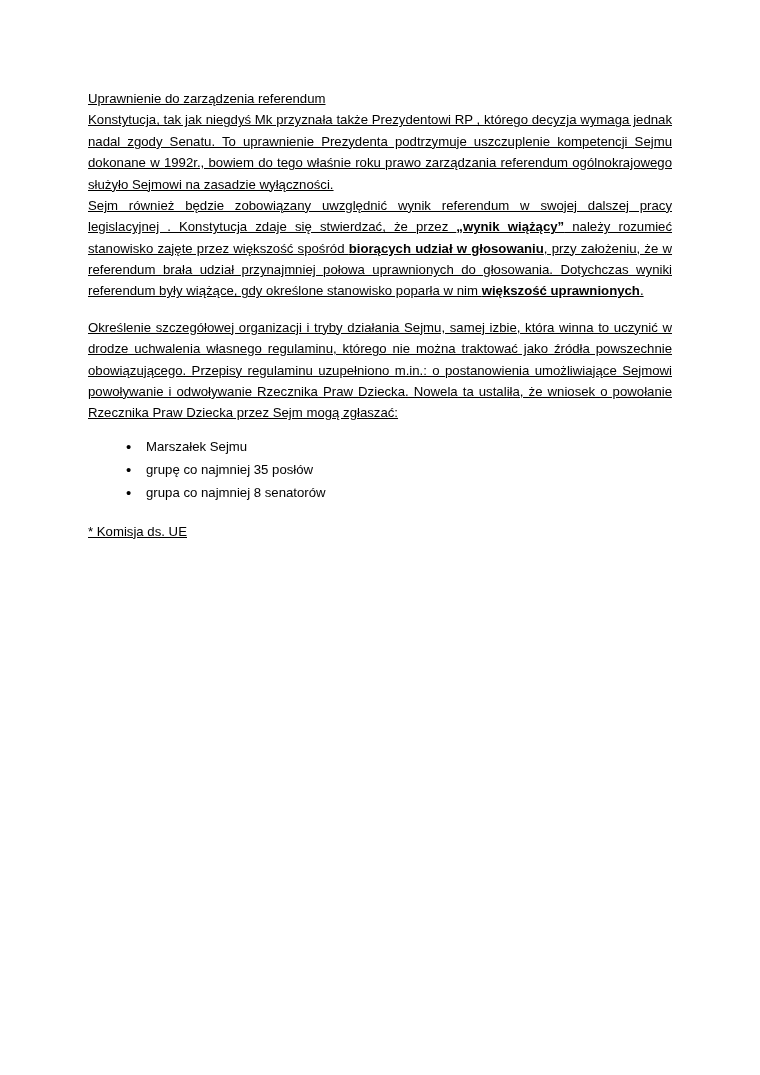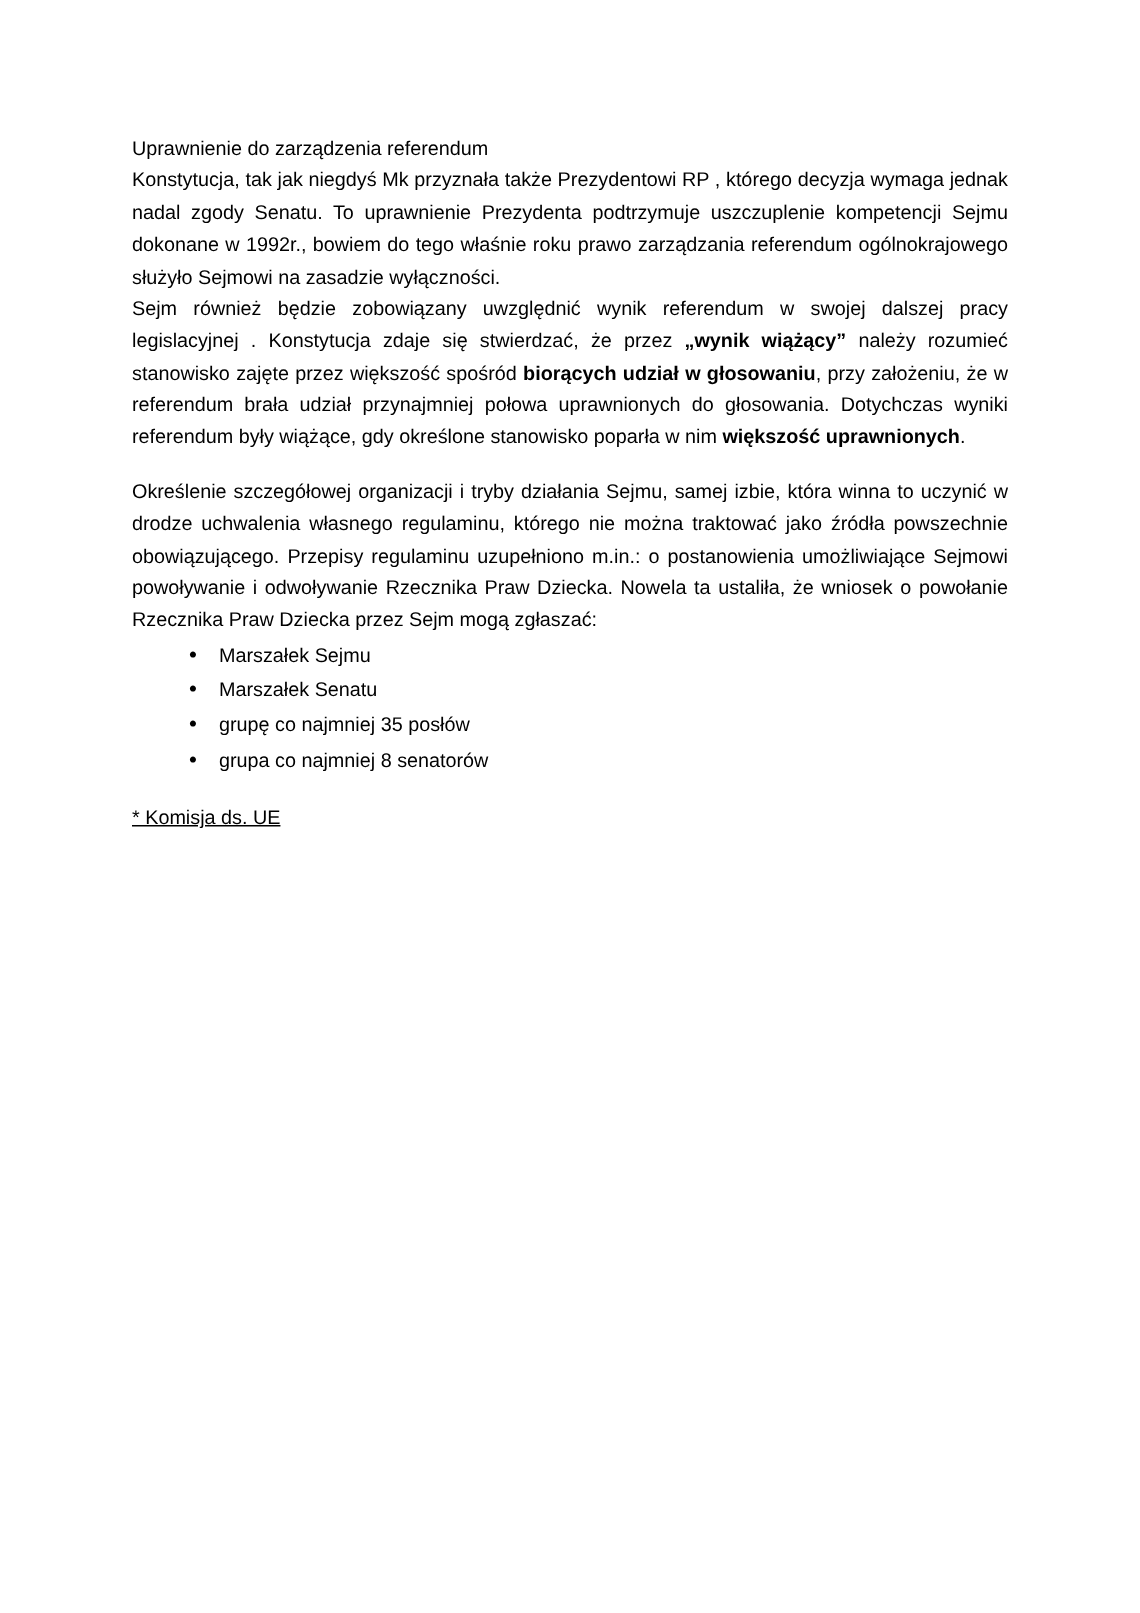--- a/index.html
+++ b/index.html
@@ -24,35 +24,36 @@
   }
   .doc-body {
     font-size: 13.2px;
     line-height: 1.62;
     text-align: justify;
     text-justify: inter-word;
   }
   p.para {
     margin: 0;
     text-align: justify;
+    text-decoration: underline;
   }
   .tight {
     margin: 0;
   }
   .spacer {
     height: 15px;
   }
   .bold {
     font-weight: bold;
   }
   .underline {
     text-decoration: underline;
   }
   ul.bullets {
-    margin: 2px 0 0 0;
+    margin: 12px 0 0 0;
     padding-left: 58px;
     list-style: none;
   }
   ul.bullets li {
     position: relative;
     margin: 0 0 2px 0;
     text-align: left;
     line-height: 1.62;
   }
   ul.bullets li::before {
@@ -78,21 +79,20 @@
 
     <p class="para tight"><span>Sejm również będzie zobowiązany uwzględnić wynik referendum w swojej dalszej pracy legislacyjnej . Konstytucja zdaje się stwierdzać, że przez </span><span class="bold">„wynik wiążący”</span><span> należy rozumieć stanowisko zajęte przez większość spośród </span><span class="bold">biorących udział w głosowaniu</span><span>, przy założeniu, że w referendum brała udział przynajmniej  połowa uprawnionych do głosowania. Dotychczas wyniki referendum były wiążące, gdy określone stanowisko poparła w nim </span><span class="bold">większość uprawnionych</span><span>.</span></p>
 
     <div class="spacer"></div>
 
 
     <p class="para tight">Określenie szczegółowej organizacji i tryby działania Sejmu, samej izbie, która winna to uczynić w drodze uchwalenia własnego regulaminu, którego nie można traktować jako źródła powszechnie obowiązującego. Przepisy regulaminu uzupełniono m.in.: o postanowienia umożliwiające Sejmowi powoływanie i odwoływanie Rzecznika Praw Dziecka. Nowela ta ustaliła, że wniosek o powołanie Rzecznika Praw Dziecka  przez Sejm mogą zgłaszać:</p>
 
     <ul class="bullets">
       <li>Marszałek Sejmu</li>
-      <li>Marszałek Senatu</li>
       <li>grupę co najmniej 35 posłów</li>
       <li>grupa co najmniej 8 senatorów</li>
     </ul>
 
     <div class="spacer"></div>
 
     <p class="para tight nojust"><span class="underline">* Komisja ds. UE</span></p>
 
 
   </div>

